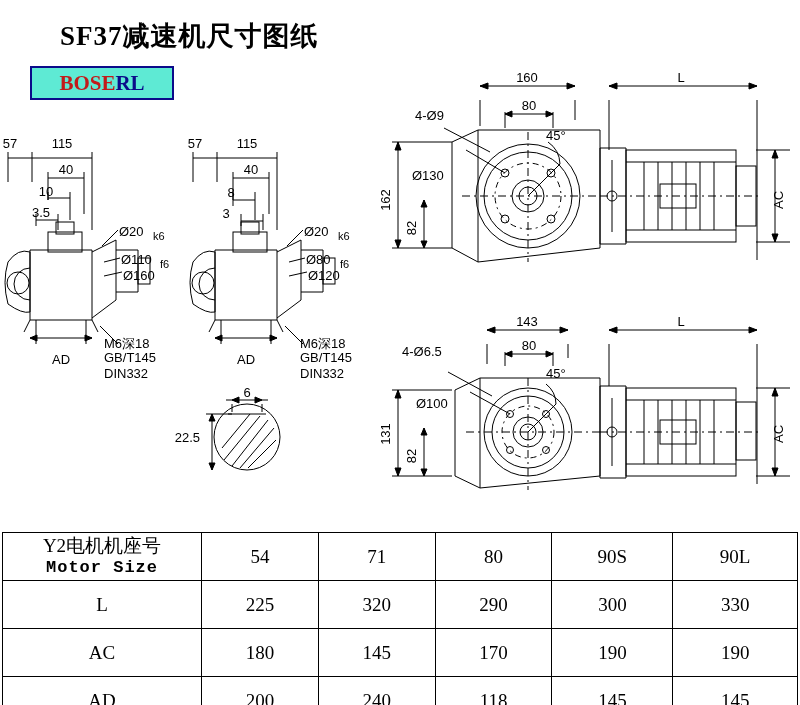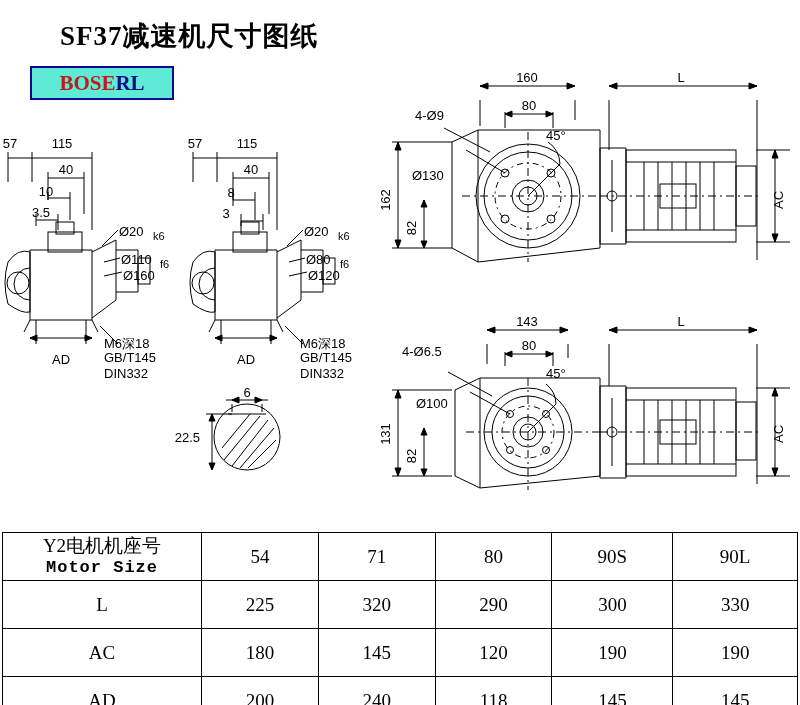--- a/index.html
+++ b/index.html
@@ -389,21 +389,21 @@
       <td>225</td>
       <td>320</td>
       <td>290</td>
       <td>300</td>
       <td>330</td>
     </tr>
     <tr>
       <td class="rowhead">AC</td>
       <td>180</td>
       <td>145</td>
-      <td>120</td>
+      <td>170</td>
       <td>190</td>
       <td>190</td>
     </tr>
     <tr>
       <td class="rowhead">AD</td>
       <td>200</td>
       <td>240</td>
       <td>118</td>
       <td>145</td>
       <td>145</td>

